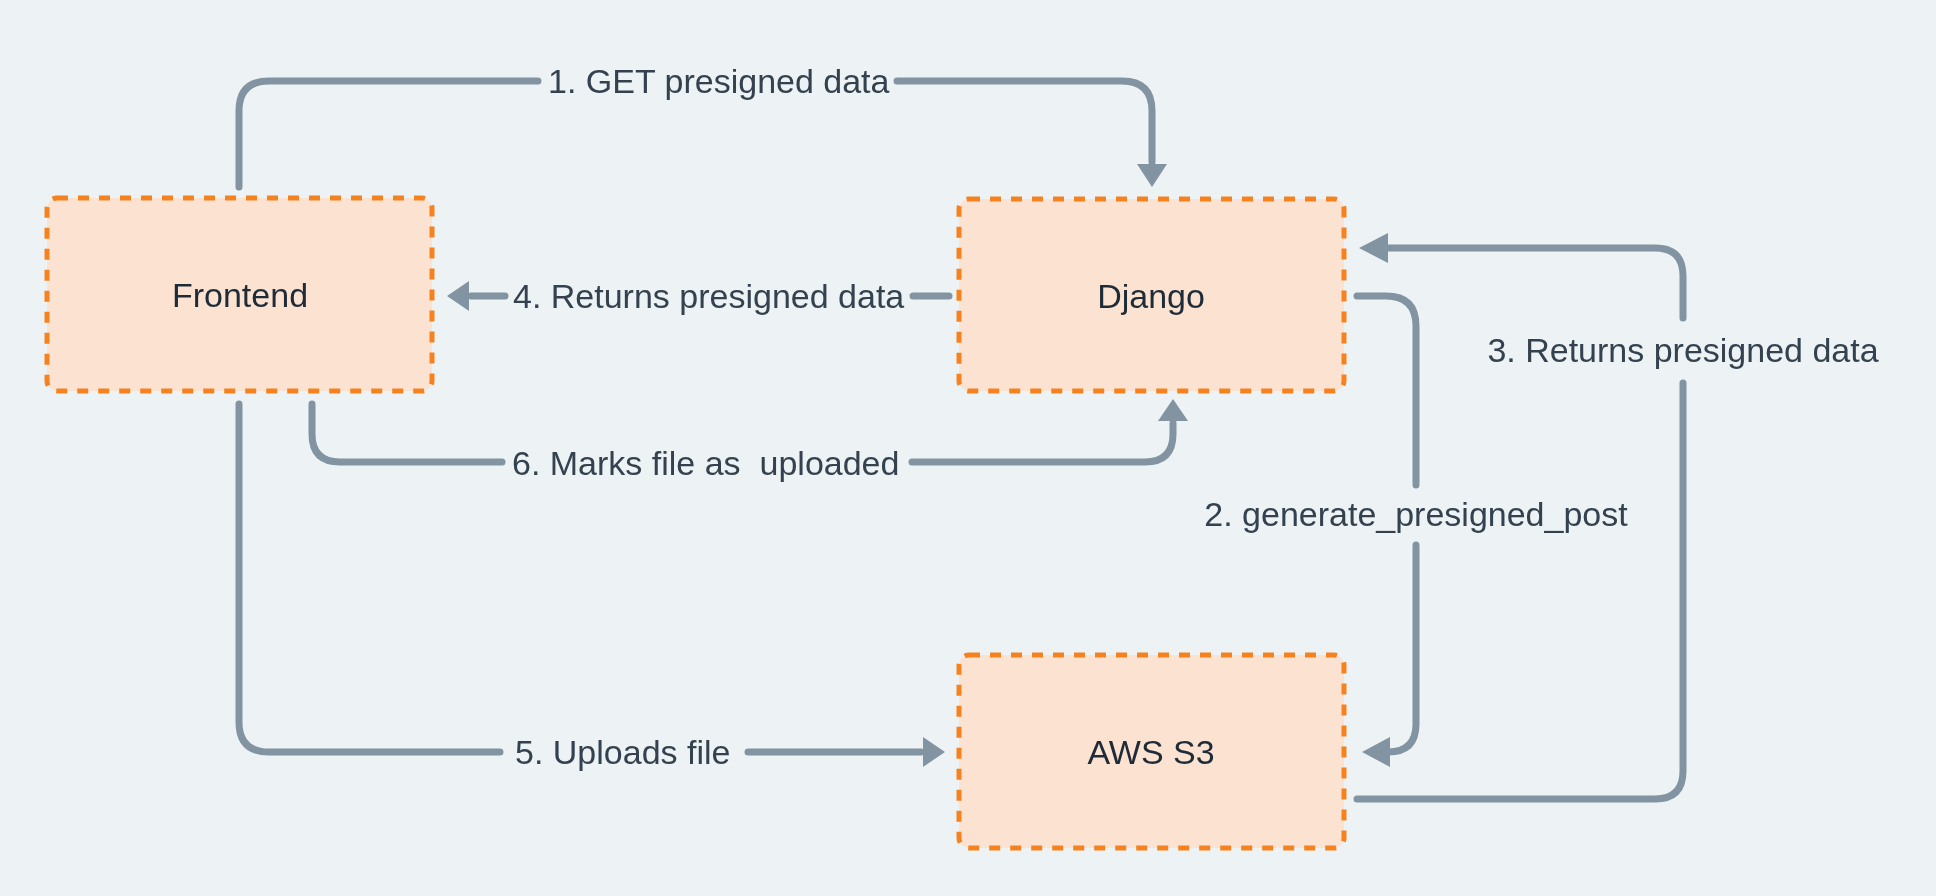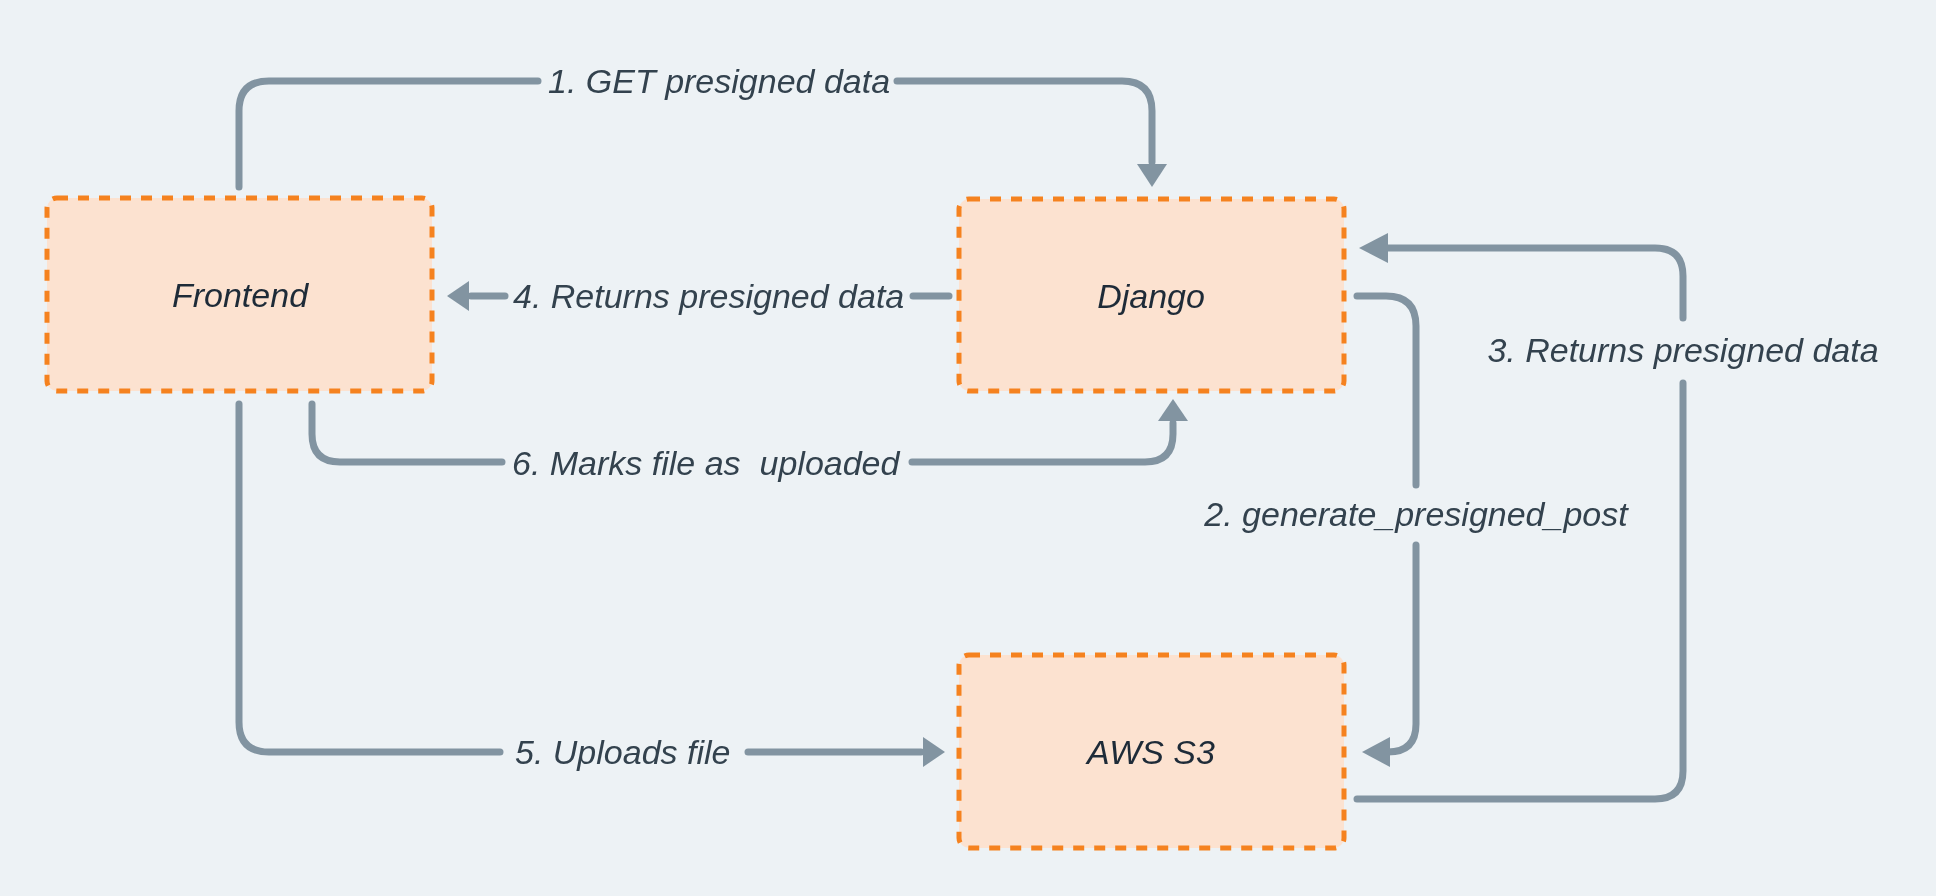--- a/index.html
+++ b/index.html
@@ -8,21 +8,20 @@
     background: #edf2f5;
     width: 1936px;
     height: 896px;
     overflow: hidden;
   }
   .stage {
     position: relative;
     width: 1727px;
     height: 896px;
     background: #edf2f5;
-    font-style: italic;
   }
   svg {
     display: block;
   }
   .edge {
     fill: none;
     stroke-width: 7px;
     stroke-linecap: round;
     stroke-linejoin: round;
   }

